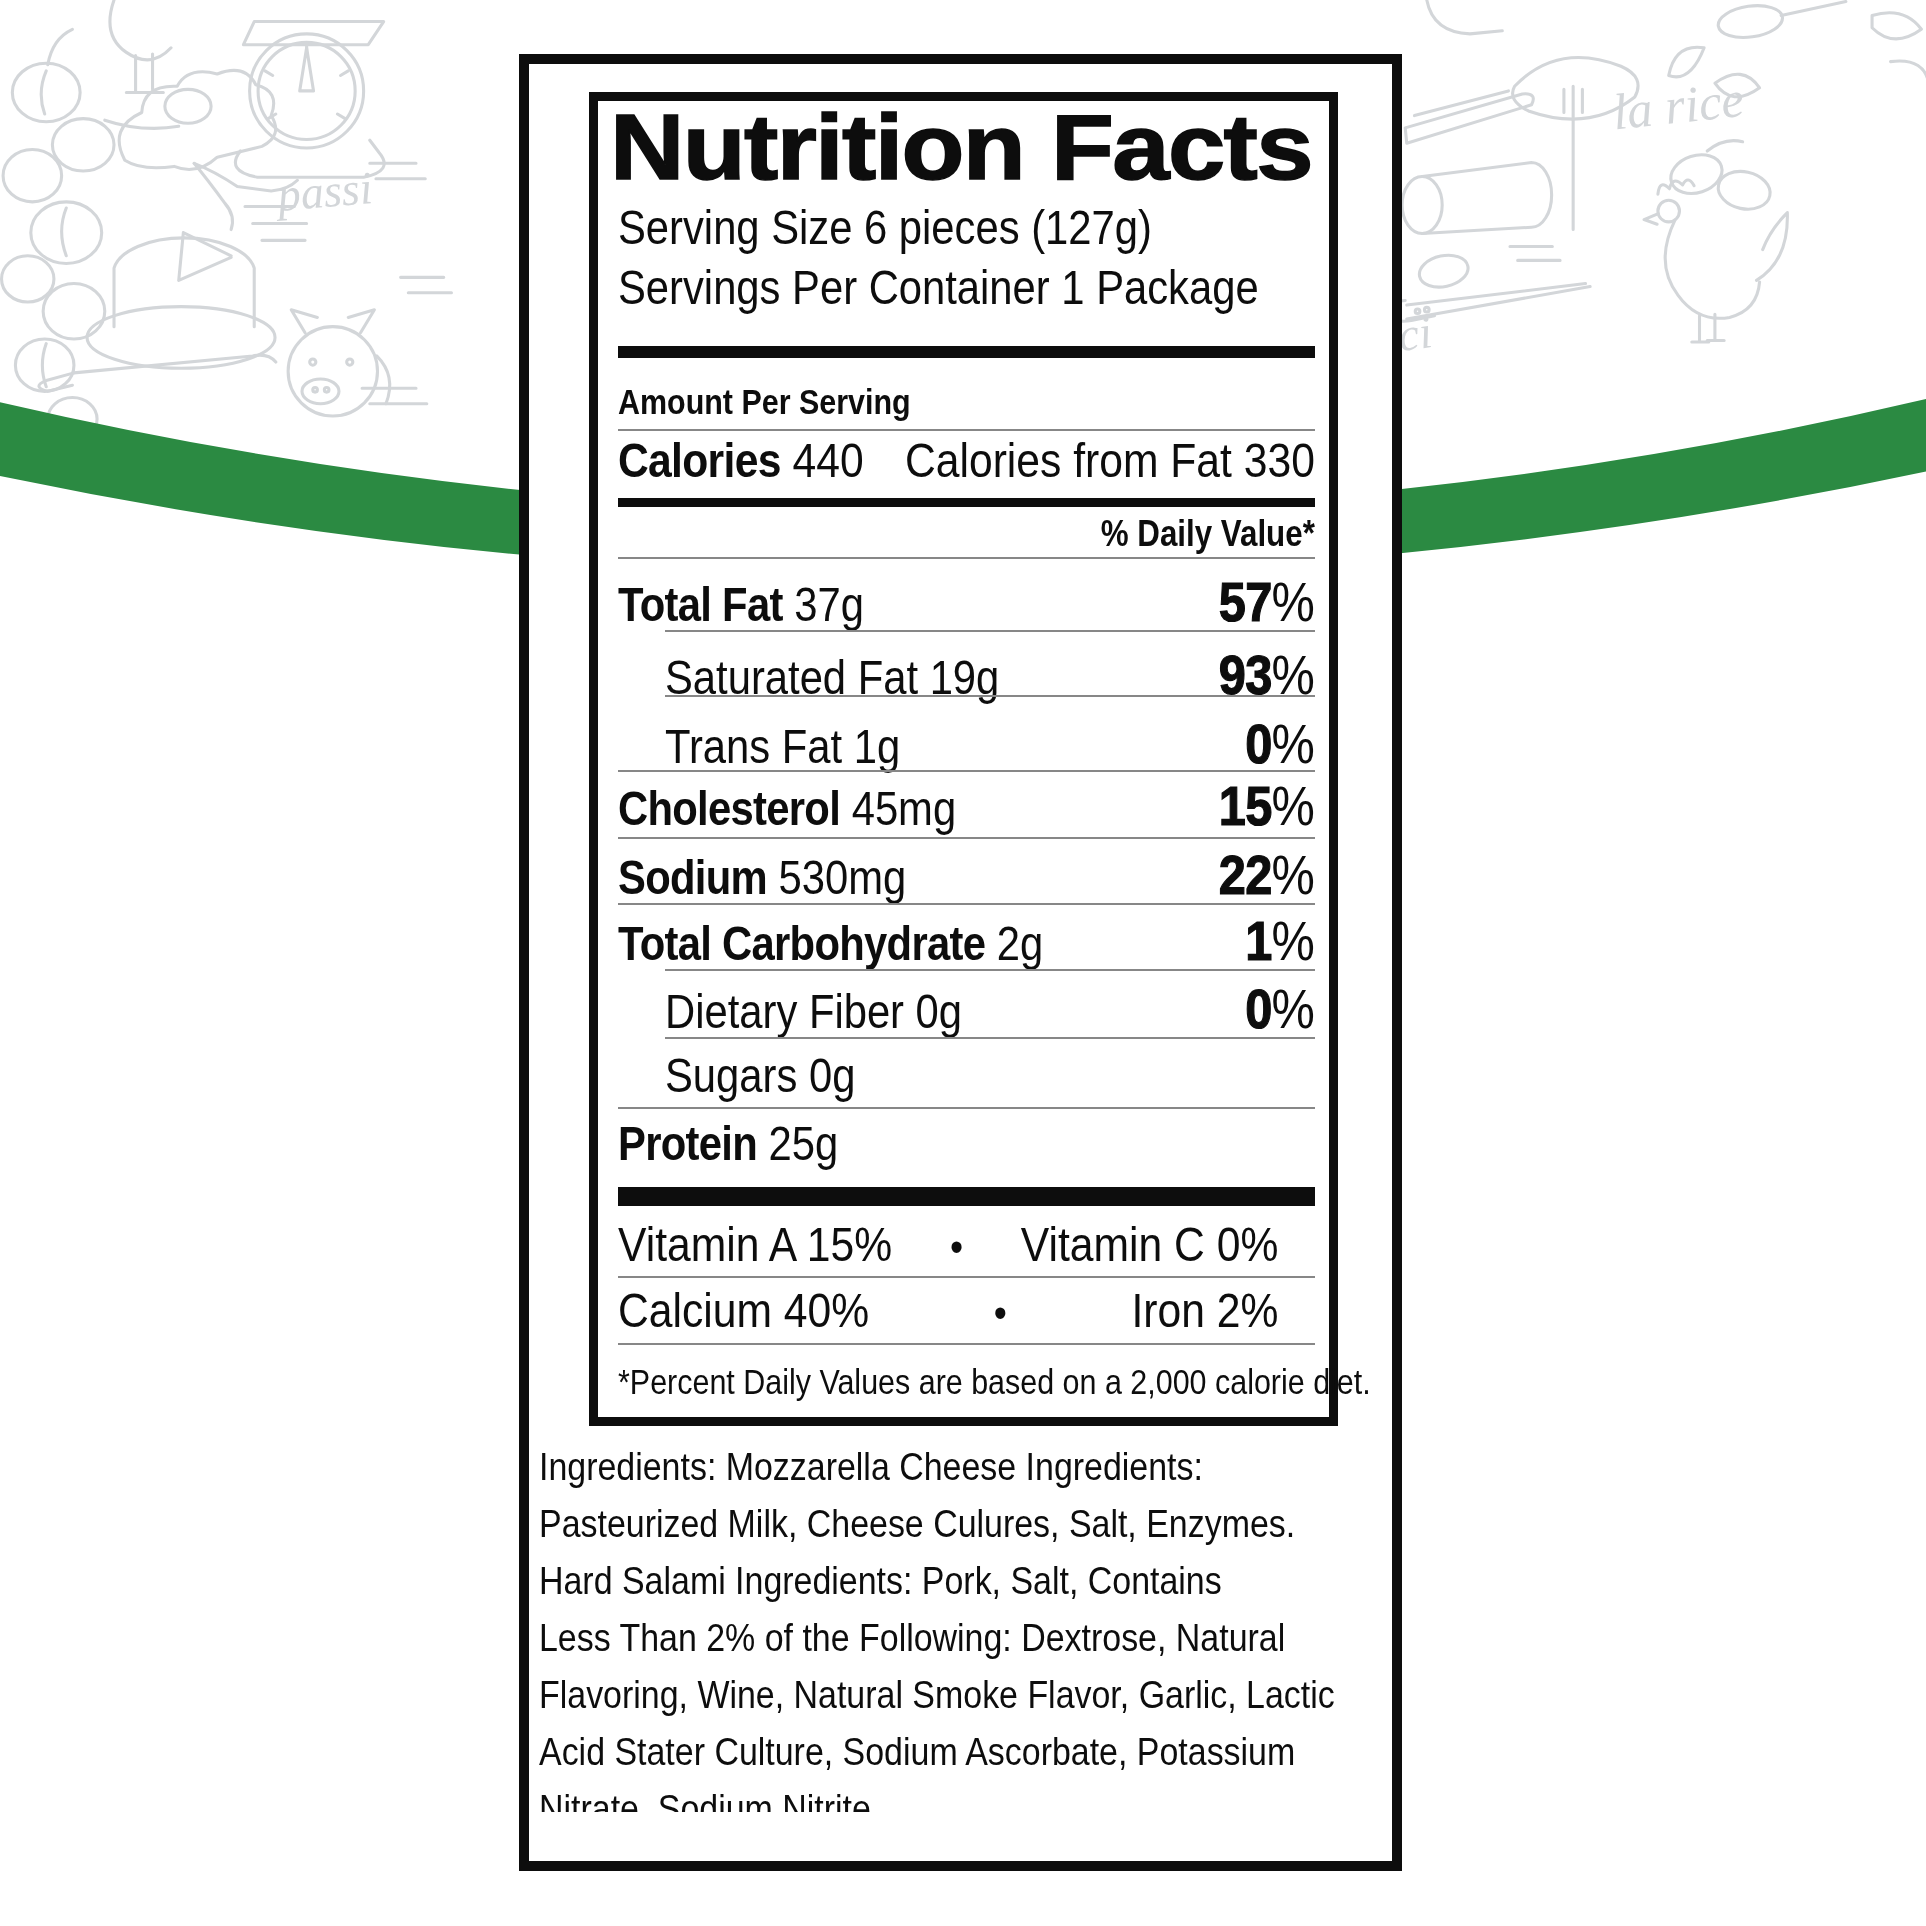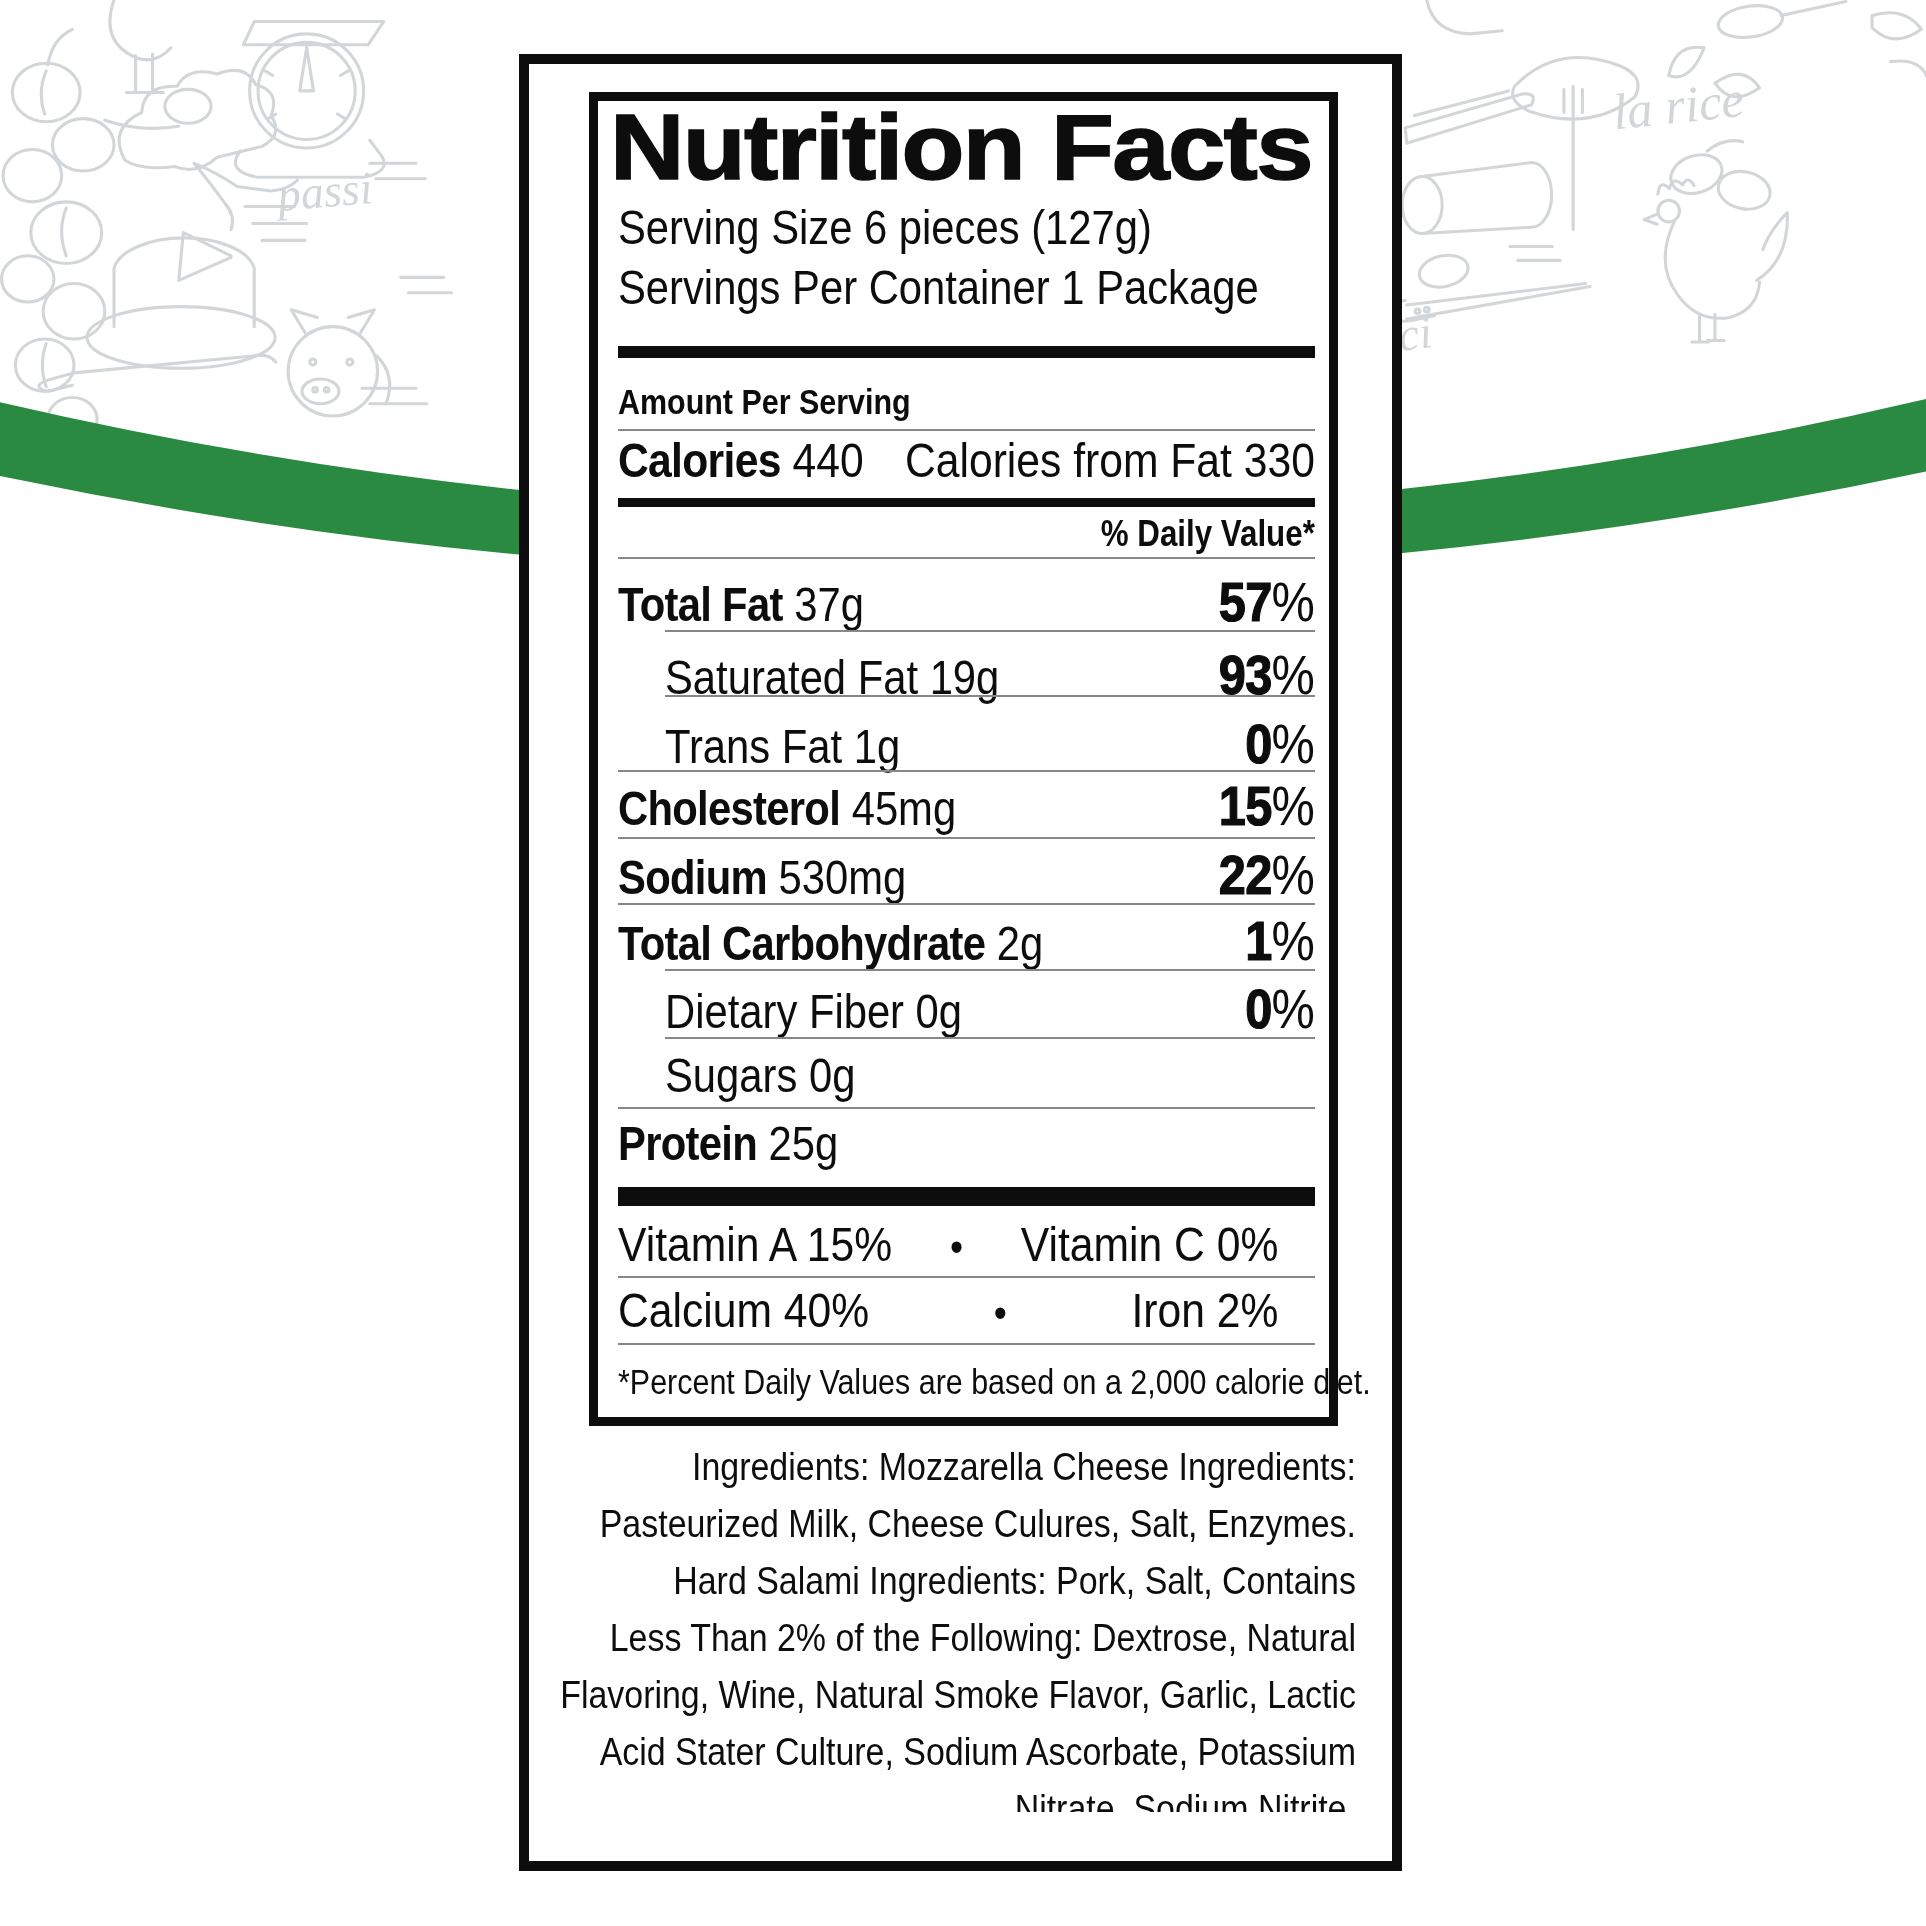--- a/index.html
+++ b/index.html
@@ -39,21 +39,21 @@
   .nrow{display:flex;justify-content:space-between;align-items:baseline;font-size:48px;line-height:49px;}
   .nname b{letter-spacing:-0.8px;}
   .ndv{font-size:56px;line-height:49px;}
   .ndv b{-webkit-text-stroke:1.2px #0d0d0d;letter-spacing:-0.8px;}
   .ndv .pct{font-weight:normal;-webkit-text-stroke:0;}
   .mrow{display:flex;justify-content:space-between;align-items:baseline;font-size:49px;line-height:49px;padding-right:42px;box-sizing:border-box;}
   .mrow .dot{font-size:43px;}
   .footnote{font-size:35px;line-height:37px;text-align:center;}
   #ingredients{
     position:absolute;left:539px;top:1438px;width:817px;height:374px;overflow:hidden;z-index:4;
-    font-size:39px;line-height:57px;text-align:right;
+    font-size:39px;line-height:57px;
   }
   #ingredients .squish{position:relative;width:939px;}
 </style>
 </head>
 <body>
 
 <div id="stage">
 
   <svg id="bg" width="1926" height="1926" viewBox="0 0 2500 2500">
     <g fill="none" stroke-width="4" stroke-linecap="round" stroke-linejoin="round" stroke="#d3d6d9">

